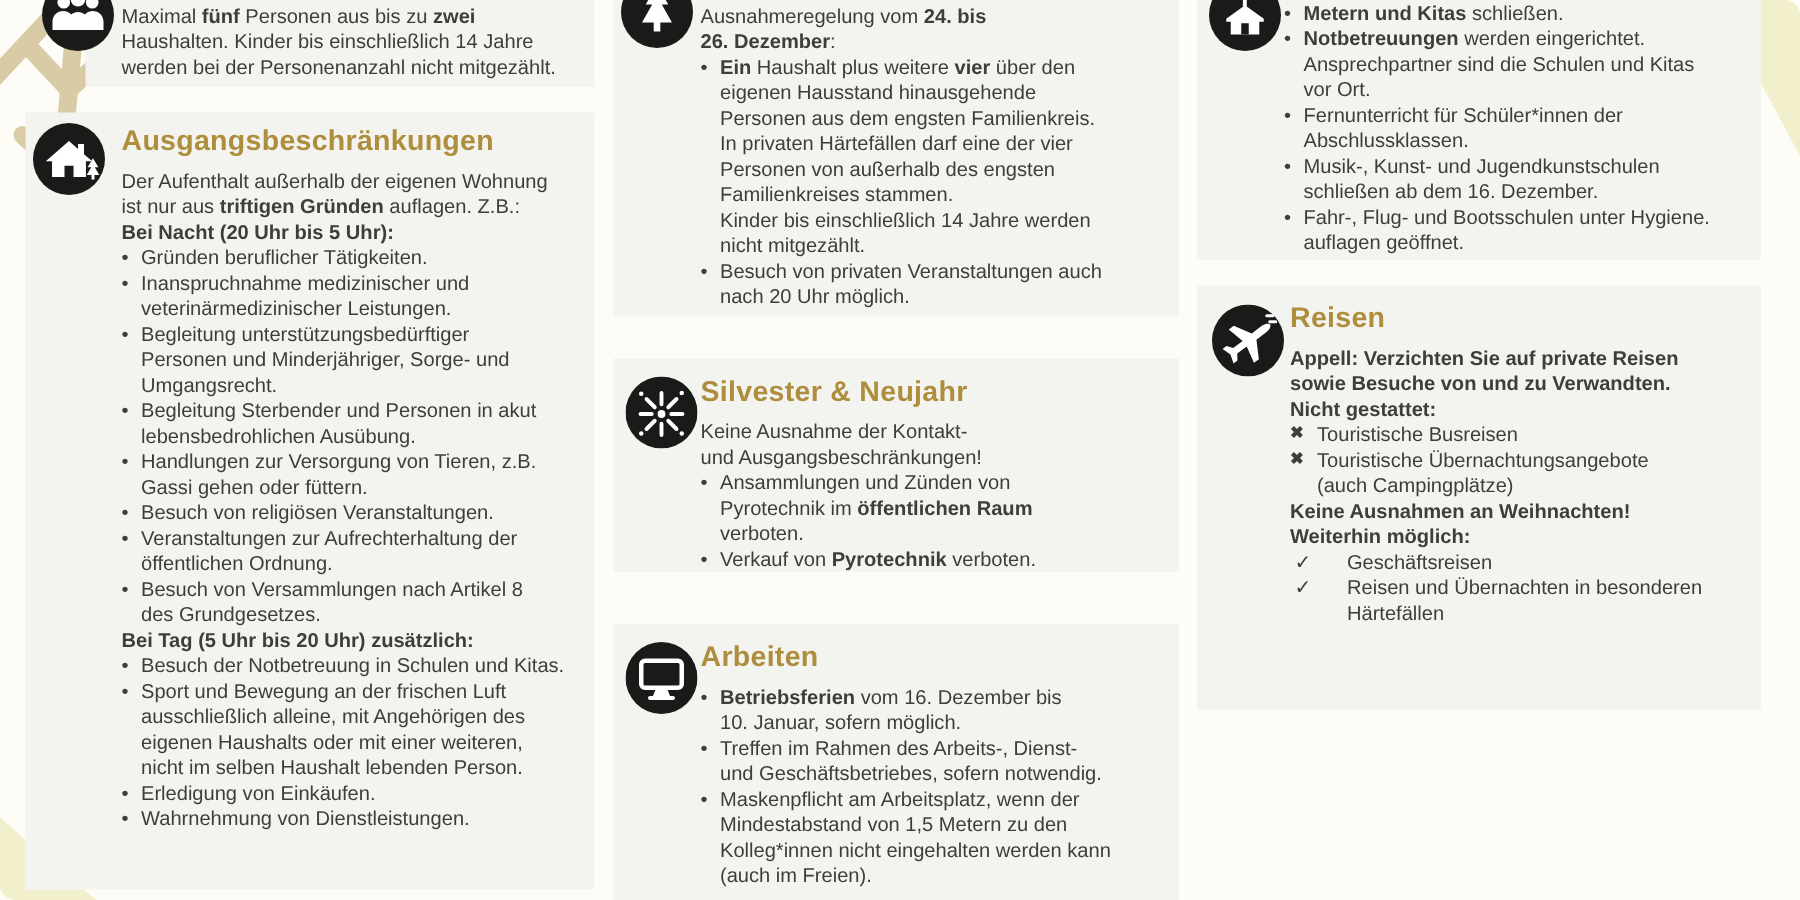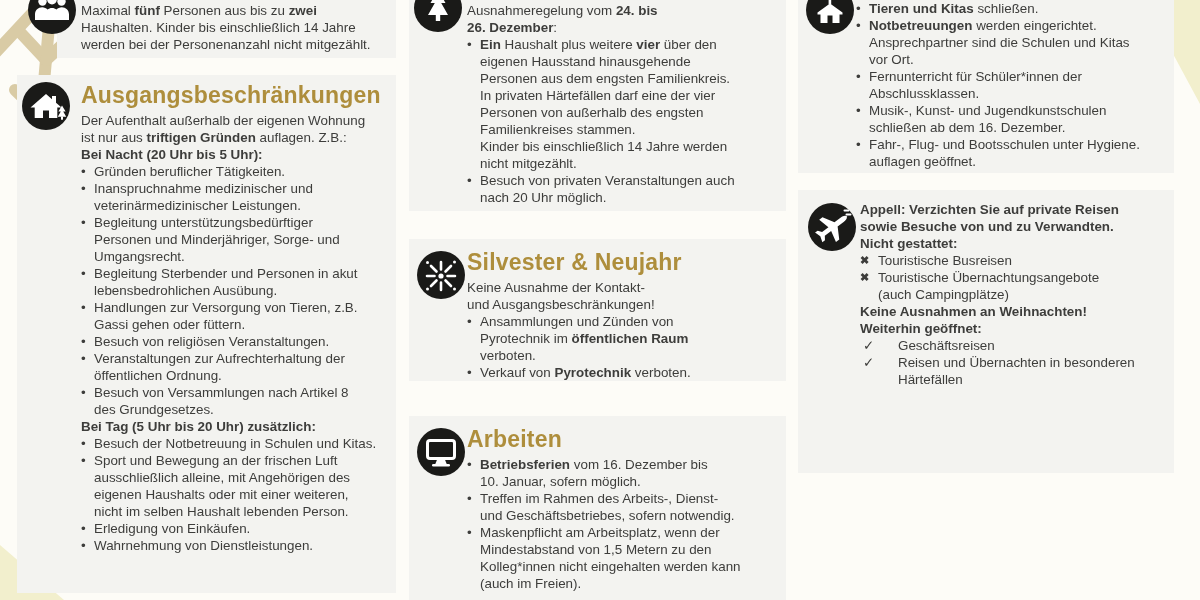--- a/index.html
+++ b/index.html
@@ -2,21 +2,21 @@
 <html style="--page_bg: #fdfcf7; --card_bg: #f3f3f0; --gold: #ae8e3c; --text: #3d3d3b; --icon_bg: #1a1a18; --beige: #d9cba5; --pale: #f2efcd;"><head>
 <meta charset="utf-8">
 <style>
   html,body{margin:0;padding:0;}
   body{
     width:1200px;height:600px;overflow:hidden;position:relative;
     background:var(--page_bg,#fdfcf7);
     font-family:"Liberation Sans", sans-serif;
     color:var(--text,#3d3d3b);
   }
-  .page{position:absolute;inset:0;overflow:hidden;}
+  .page{position:absolute;inset:0;overflow:hidden;border-radius:10px;}
   .decor{position:absolute;z-index:0;}
   .tri-bl{left:0;top:545px;width:64px;height:55px;background:var(--pale,#f2efcd);
     clip-path:polygon(0 0,100% 100%,0 100%);}
   .tri-tr{left:1144px;top:0;width:56px;height:104px;background:var(--pale,#f2efcd);
     clip-path:polygon(0 0,100% 0,100% 100%);}
   .card{
     position:absolute;z-index:1;background:var(--card_bg,#f3f3f0);
     box-sizing:border-box;overflow:visible;
   }
   #card-l1{left:57px;top:-56px;width:339px;height:114px;padding:58px 10px 0 24px;}
@@ -30,21 +30,21 @@
   #card-l1 .icn{left:-29px;top:42px;}
   #card-l2 .icn{left:5px;top:7px;}
   #card-m1 .icn{left:5px;top:40px;}
   #card-m2 .icn{left:8px;top:12px;}
   #card-m3 .icn{left:8px;top:12px;}
   #card-r1 .icn{left:8px;top:42px;}
   #card-r2 .icn{left:10px;top:13px;}
   .icn svg{width:48px;height:48px;display:block;}
   .ct{position:relative;font-size:13.4px;line-height:17px;}
   .h2{
-    color:var(--gold,#ae8e3c);font-size:23px;font-weight:bold;
+    color:var(--gold,#ae8e3c);font-size:19px;font-weight:bold;
     line-height:24px;margin:0 0 5px 0;letter-spacing:.2px;
   }
   .p,.h3{margin:0;white-space:pre-wrap;}
   .h3{font-weight:bold;}
   .sp{}
   .b{font-weight:bold;}
   ul{list-style:none;margin:0;padding:0;}
   li{position:relative;white-space:pre-wrap;}
   ul.bul li{padding-left:13px;}
   ul.bul li::before{content:"\2022";position:absolute;left:0;}
@@ -218,21 +218,21 @@
           <g fill="#fff">
             <rect x="22.6" y="5.5" width="2.6" height="13"></rect>
             <path d="M25.2 6.5h9.3l-2.6 3.2 2.6 3.2h-9.3z"></path>
             <path d="M11.5 26.5 24 17.5l12.5 9v2h-3V37h-19v-8.5h-3z"></path>
           </g>
           <rect x="21.5" y="29.5" width="5" height="7.5" fill="#1a1a18"></rect>
         </svg>
       </span>
       <div class="ct">
         <ul class="bul">
-          <li><span class="b">Tieren und Kitas</span><span> schließen.</span></li>
+          <li><span class="b">Metern und Kitas</span><span> schließen.</span></li>
           <li><span class="b">Notbetreuungen</span><span> werden eingerichtet.
 Ansprechpartner sind die Schulen und Kitas
 vor Ort.</span></li>
           <li><span>Fernunterricht für Schüler*innen der
 Abschlussklassen.</span></li>
           <li><span>Musik-, Kunst- und Jugendkunstschulen
 schließen ab dem 16. Dezember.</span></li>
           <li><span>Fahr-, Flug- und Bootsschulen unter Hygiene.
 auflagen geöffnet.</span></li>
         </ul>
@@ -244,30 +244,31 @@
           <circle cx="24" cy="24" r="24" fill="#1a1a18"></circle>
           <g transform="rotate(8 24 24)">
             <path fill="#fff" d="M36.5 10.5c2 2 .6 4.6-1.4 6.6l-5.6 5.6 3.4 12.6-2.9 2.9-6.3-10.2-5.6 5.6.8 4.6-2.3 2.3-2.9-5.7-5.7-2.9 2.3-2.3 4.6.8 5.6-5.6-10.2-6.3 2.9-2.9 12.6 3.4 5.6-5.6c2-2 4.6-3.4 6.6-1.4z"></path>
           </g>
           <g stroke="#fff" stroke-width="2" stroke-linecap="round">
             <path d="M36.5 7.5h4M38.5 11.5h4"></path>
           </g>
         </svg>
       </span>
       <div class="ct">
+        <div class="h2">Reisen</div>
         <div class="p"><span class="b">Appell: Verzichten Sie auf private Reisen
 sowie Besuche von und zu Verwandten.</span></div>
         <div class="h3 sp"><span class="b">Nicht gestattet:</span></div>
         <ul class="xl">
           <li><span>Touristische Busreisen</span></li>
           <li><span>Touristische Übernachtungsangebote
 (auch Campingplätze)</span></li>
         </ul>
         <div class="h3 sp"><span class="b">Keine Ausnahmen an Weihnachten!</span></div>
-        <div class="h3 sp"><span class="b">Weiterhin geöffnet:</span></div>
+        <div class="h3 sp"><span class="b">Weiterhin möglich:</span></div>
         <ul class="ck">
           <li><span>Geschäftsreisen</span></li>
           <li><span>Reisen und Übernachten in besonderen
 Härtefällen</span></li>
         </ul>
       </div>
     </section>
 
 </div>
 

